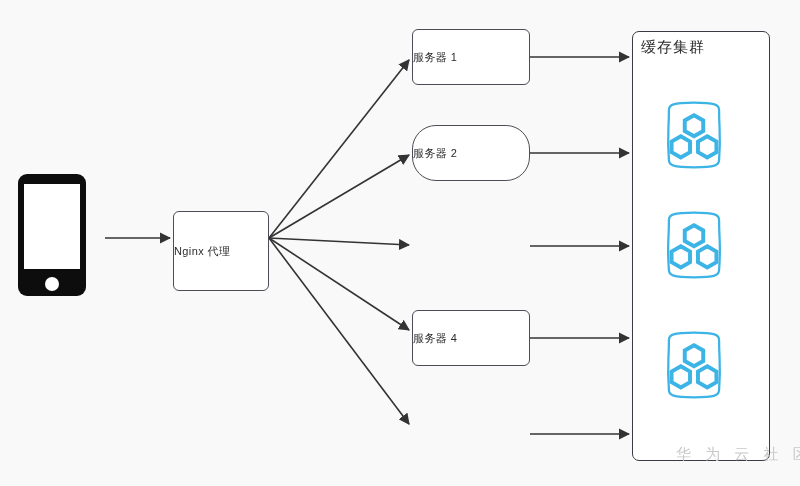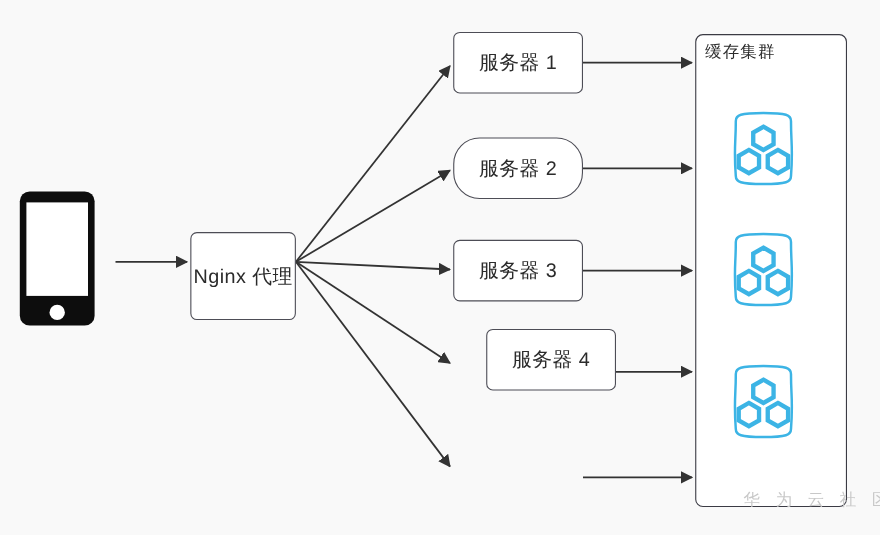--- a/index.html
+++ b/index.html
@@ -59,41 +59,40 @@
 
   
   .node {
     position: absolute;
     background: #ffffff;
     border: 1px solid #4d4d56;
     border-radius: 6px;
     box-sizing: border-box;
     display: flex;
     align-items: center;
-    justify-content: center;
     color: #2b2b2b;
-    font-size: 18px;
+    font-size: 11px;
     letter-spacing: 0.4px;
   }
   .node-nginx {
     left: 173px;
     top: 199px;
     width: 96px;
     height: 80px;
     margin-top: 12px;
   }
   .node-server {
     left: 412px;
     width: 118px;
     height: 56px;
   }
   .srv1 { top: 29px; }
   .srv2 { top: 125px; border-radius: 24px; }
   .srv3 { top: 218px; }
-  .srv4 { top: 299px; margin-left: 30px; }
+  .srv4 { top: 310px; }
   .srv5 { top: 406px; }
 
   
   .cluster {
     position: absolute;
     left: 632px;
     top: 31px;
     width: 138px;
     height: 430px;
     background: #ffffff;
@@ -165,23 +164,20 @@
   <div class="node node-nginx">
     <span>Nginx 代理</span>
   </div>
 
   <div class="node node-server srv1">
     <span>服务器 1</span>
   </div>
   <div class="node node-server srv2">
     <span>服务器 2</span>
   </div>
-  <div class="node node-server srv3">
-    <span>服务器 3</span>
-  </div>
   <div class="node node-server srv4">
     <span>服务器 4</span>
   </div>
 
   <div class="cluster">
     <div class="cluster-title">缓存集群</div>
 
     <svg class="cache-icon ci1" viewBox="0 0 100 104" xmlns="http://www.w3.org/2000/svg">
       <path d="M12 14 C12 6 18 3 50 3 C82 3 88 6 88 14 C88 46 91 52 88 90 C88 98 82 101 50 101 C18 101 12 98 12 90 C9 52 12 46 12 14 Z" fill="none" stroke="#3cb4e5" stroke-width="3.4"></path>
       <path d="M50 22 L64 30 L64 46 L50 54 L36 46 L36 30 Z" fill="none" stroke="#3cb4e5" stroke-width="6"></path>

